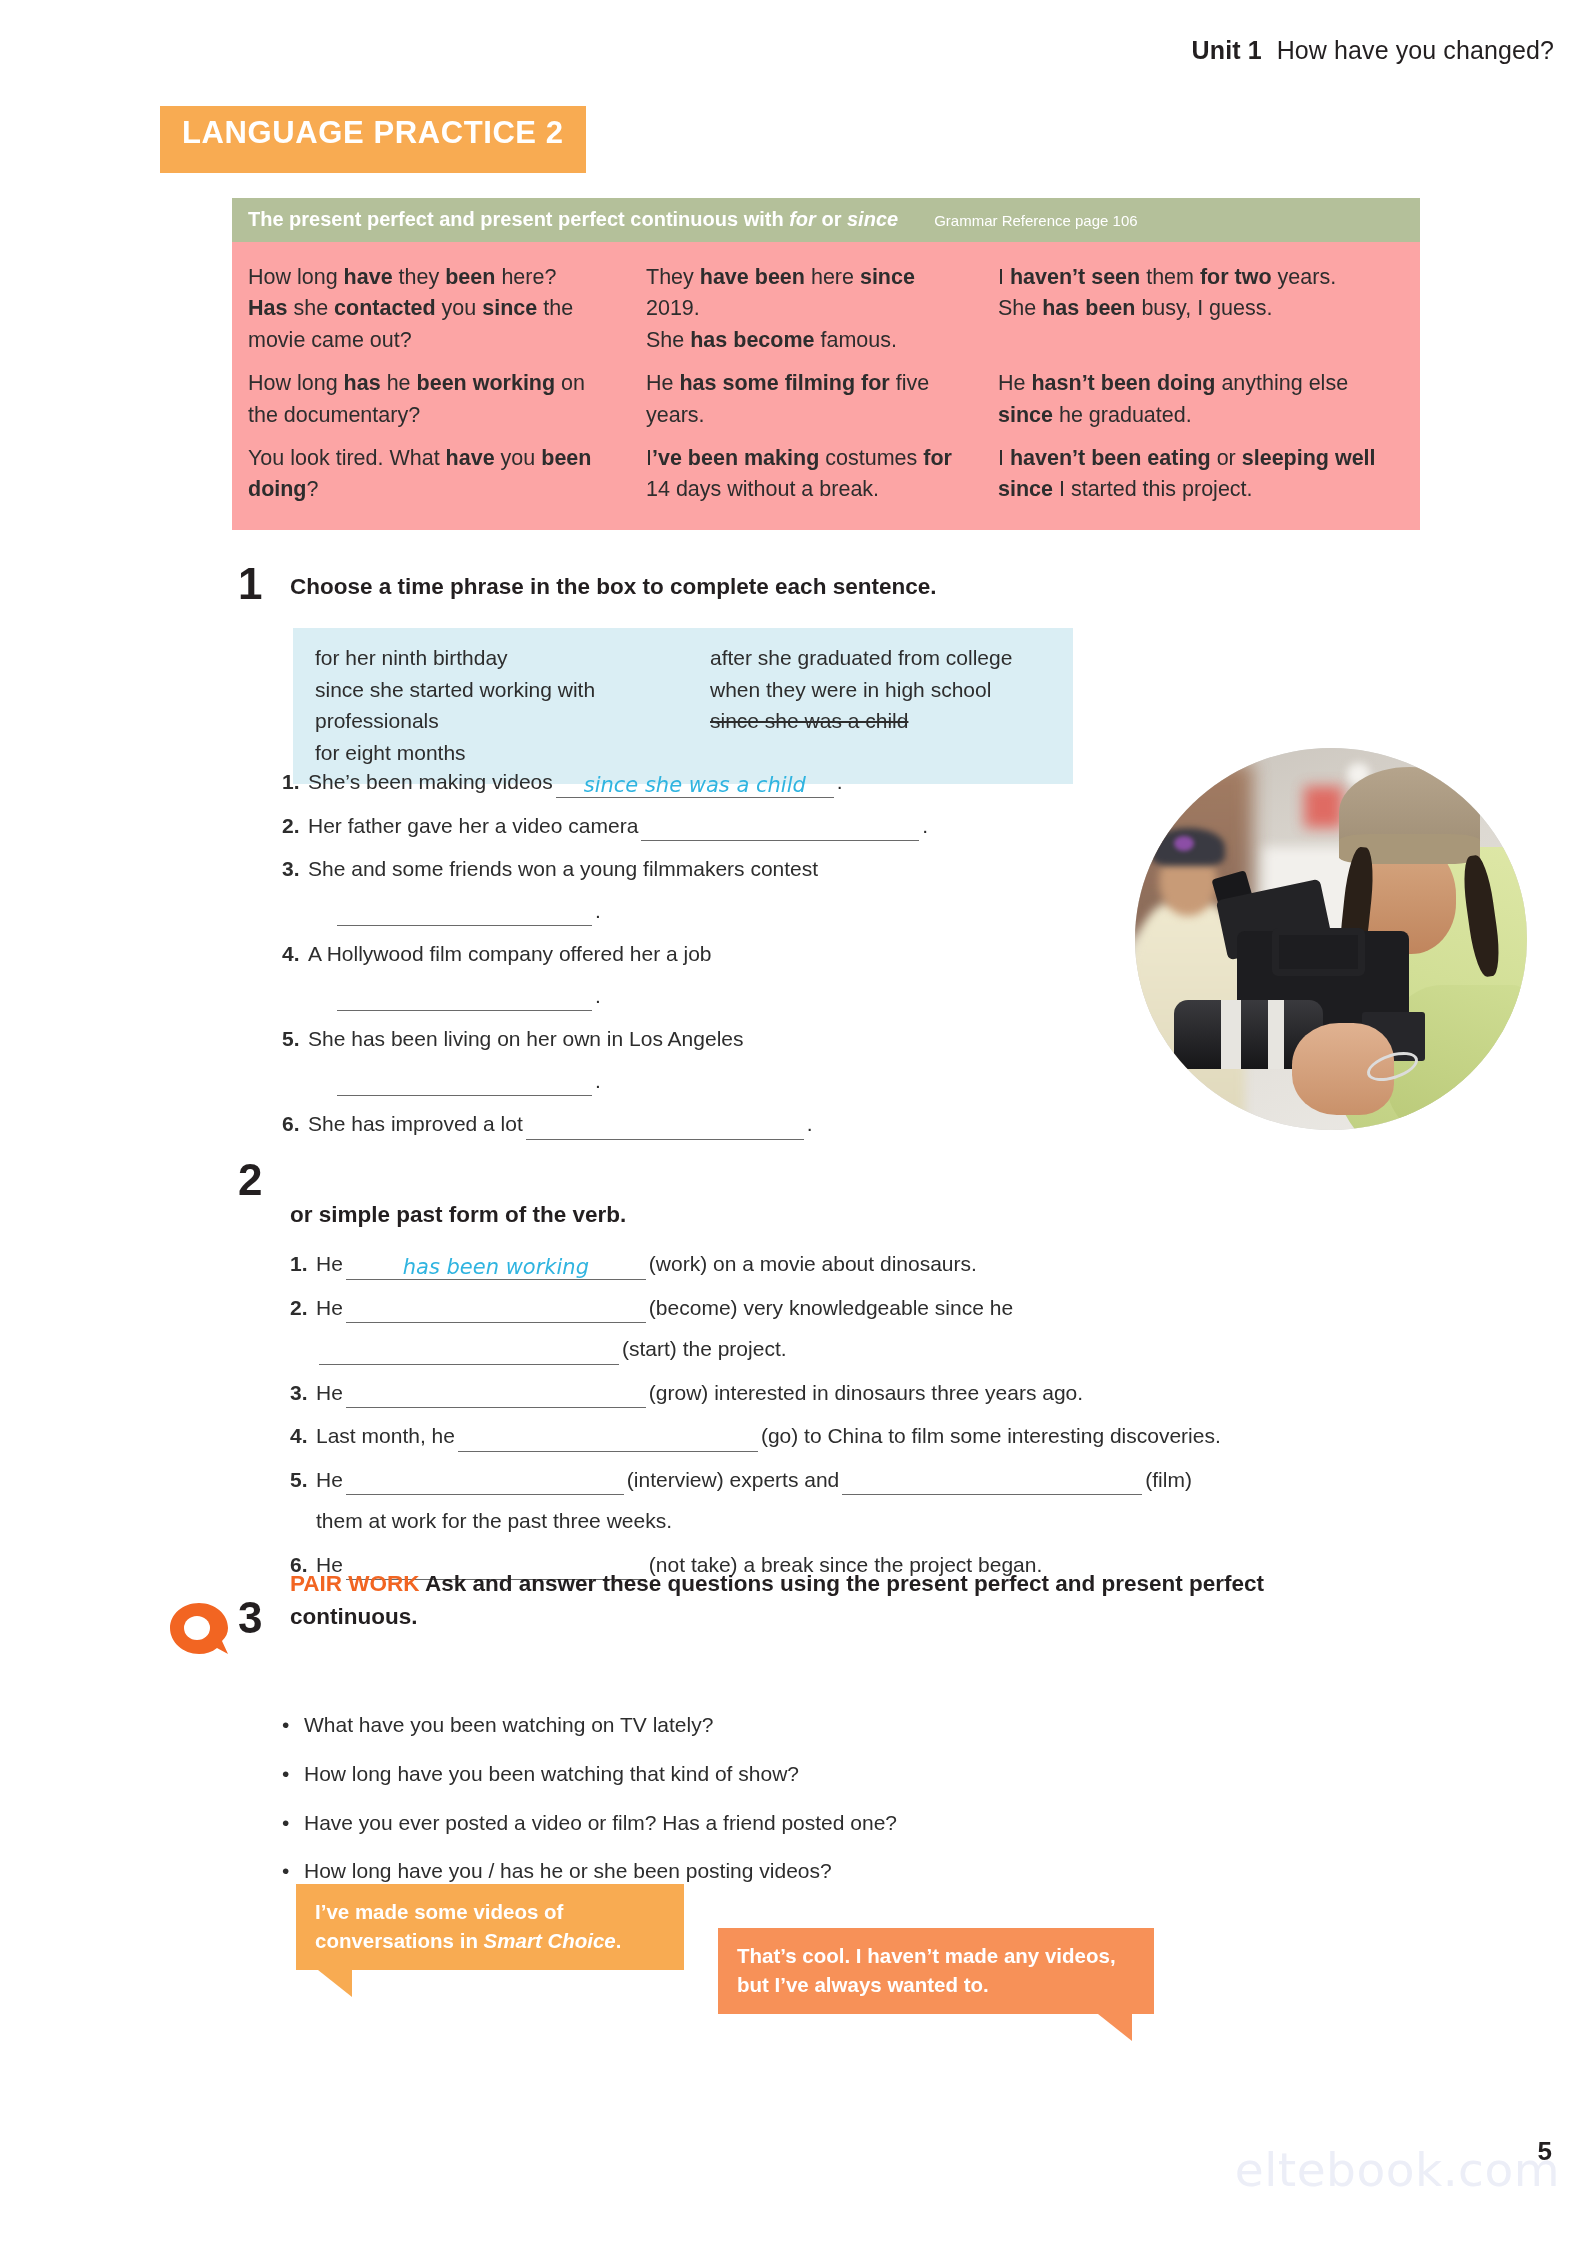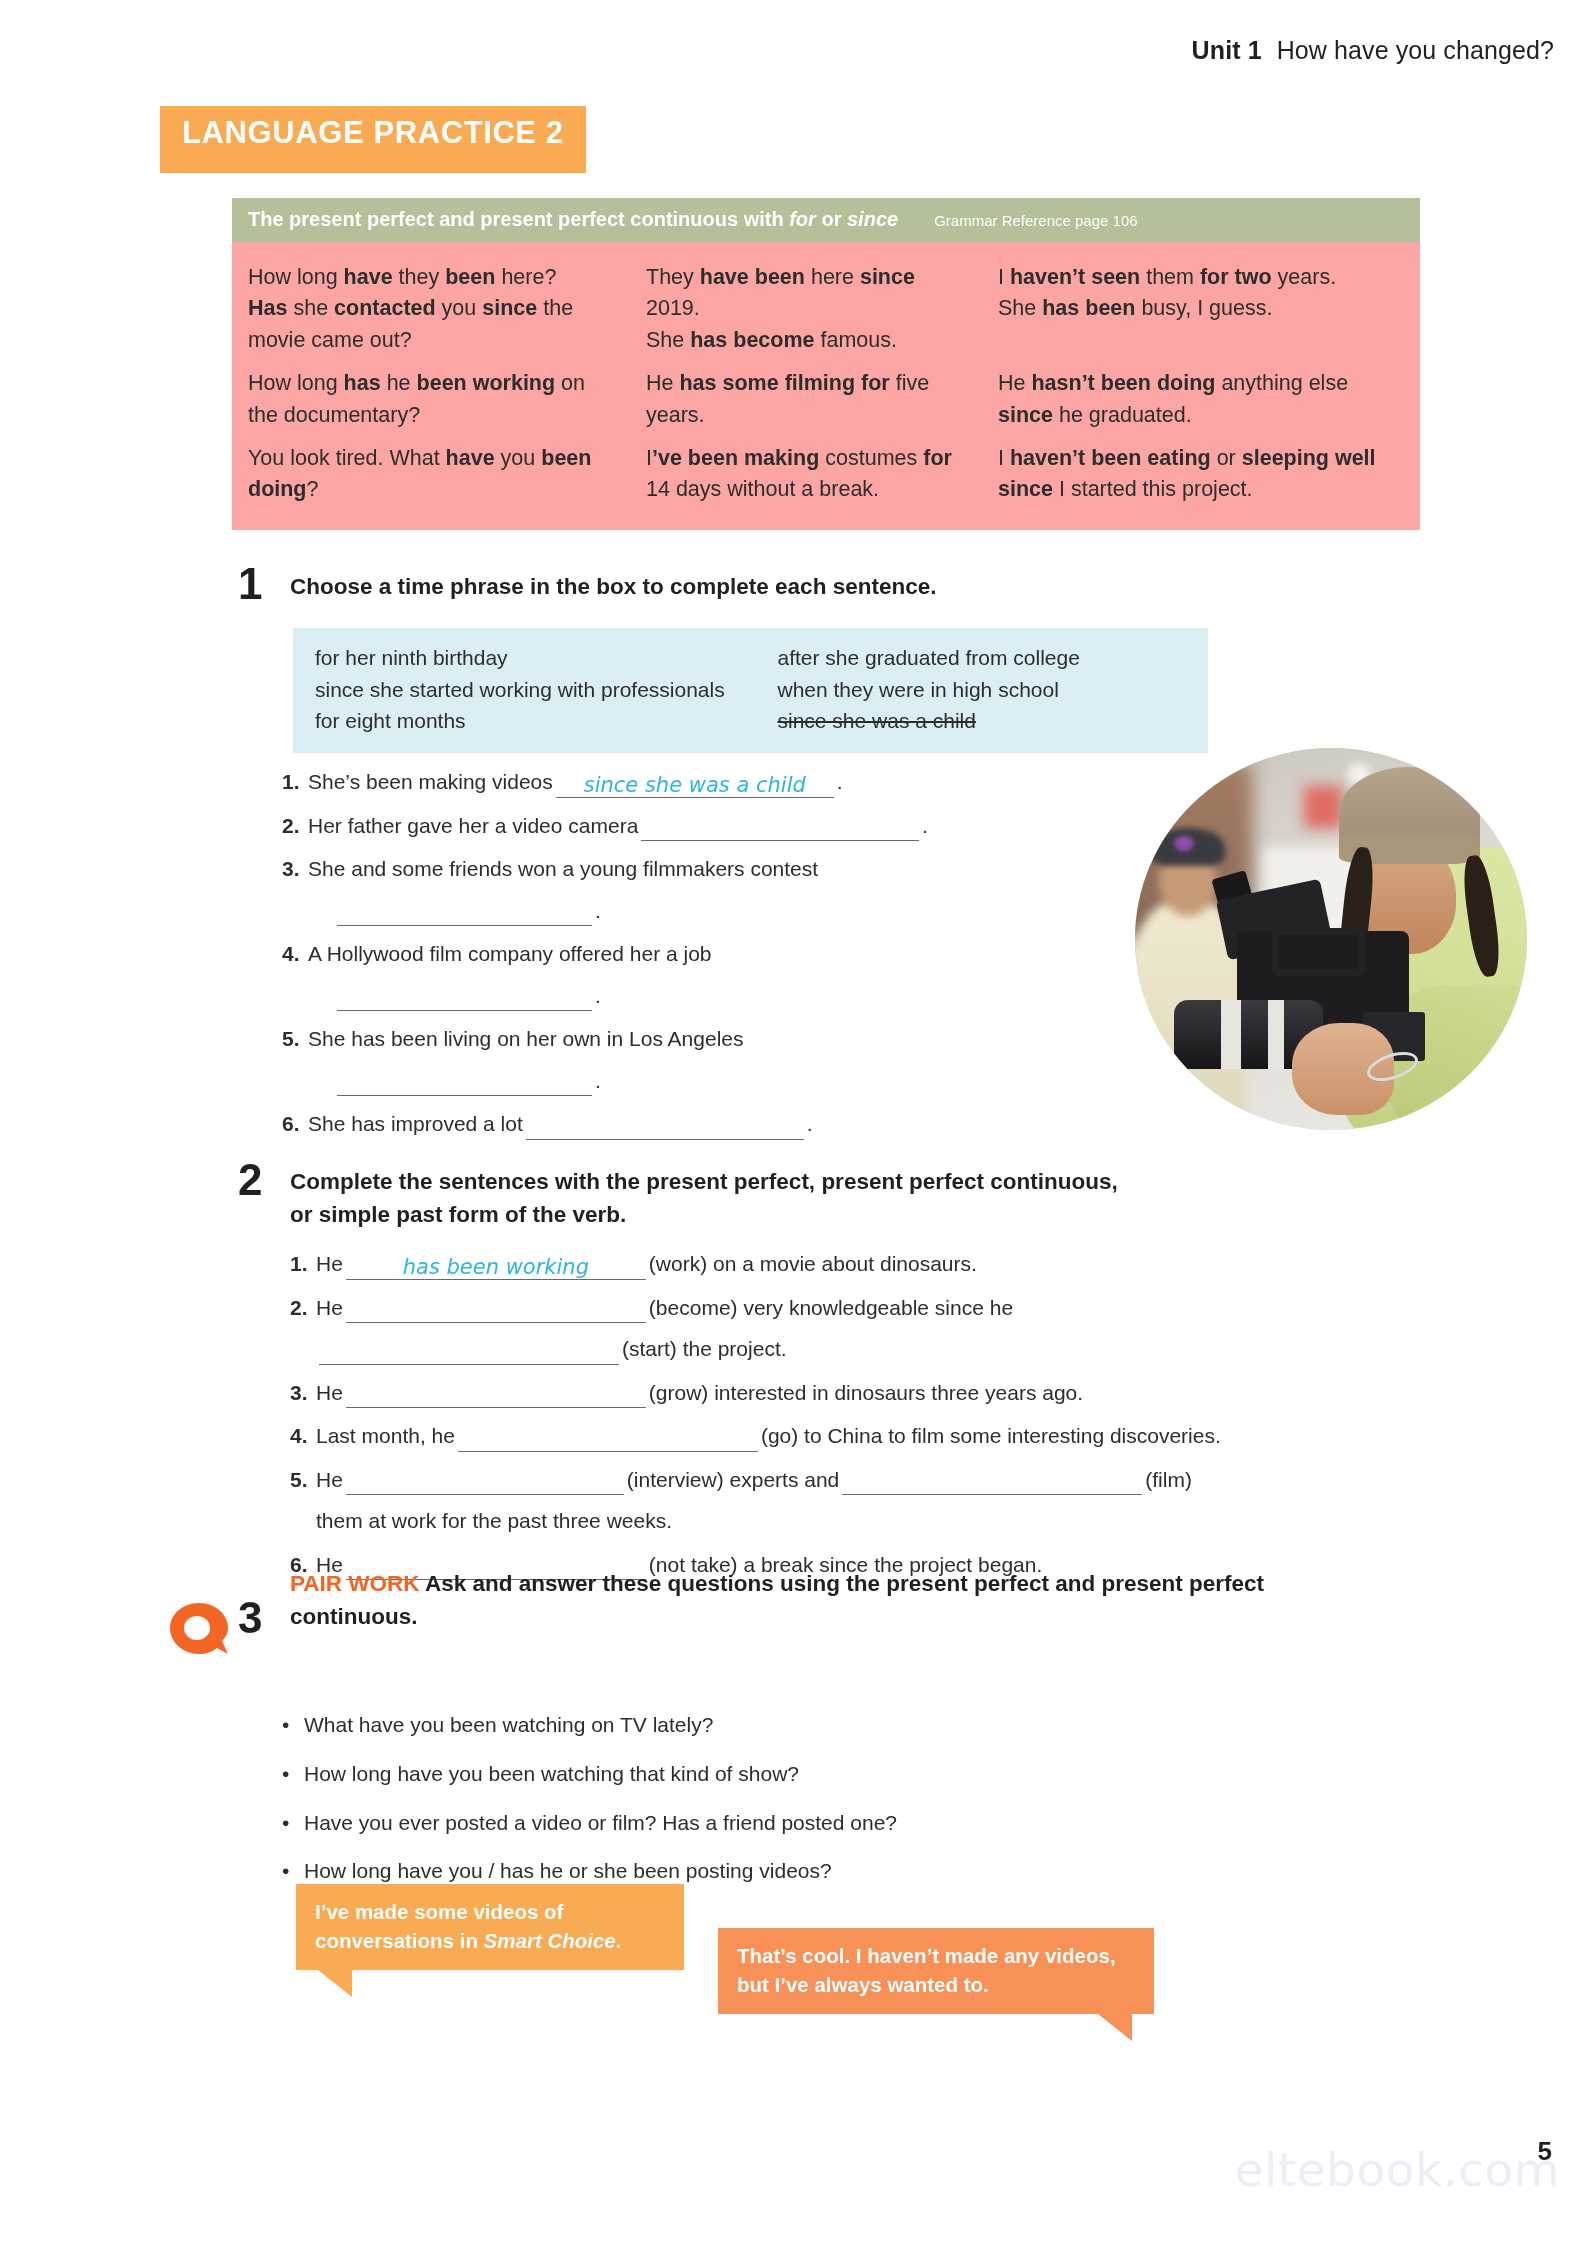--- a/index.html
+++ b/index.html
@@ -102,21 +102,21 @@
     font-weight: bold;
     color: #231f20;
     line-height: 1.45;
   }
 
   
   .word-bank {
     position: absolute;
     left: 293px;
     top: 628px;
-    width: 915px;
+    width: 780px;
     background: #daeef4;
     padding: 14px 0 16px 0;
     display: grid;
     grid-template-columns: 1fr 1fr;
     gap: 10px;
   }
   .word-bank .wb-item {
     font-size: 21px;
     line-height: 1.5;
     padding-left: 22px;
@@ -553,21 +553,21 @@
 
     <div class="q-item">
       <span class="q-num">6.</span>
       <span class="q-body"><span>She has improved a lot</span><span class="blank b-md"></span><span>.</span></span>
     </div>
 
   </div>
 
   <div class="ex-num" style="left:238px; top:1158px;">2</div>
   <div class="ex-head" style="left:290px; top:1166px; width:1130px;">
-    <span>Complete the sentences with the present perfect, present perfect continuous,</span><br>
+    <br>
     <span>or simple past form of the verb.</span>
   </div>
 
   <div class="q-list" style="left:290px; top:1248px; width:1140px;">
 
     <div class="q-item">
       <span class="q-num">1.</span>
       <span class="q-body"><span>He</span><span class="blank b-lg"><span class="ans">has been working</span></span><span>(work) on a movie about dinosaurs.</span></span>
     </div>
 

